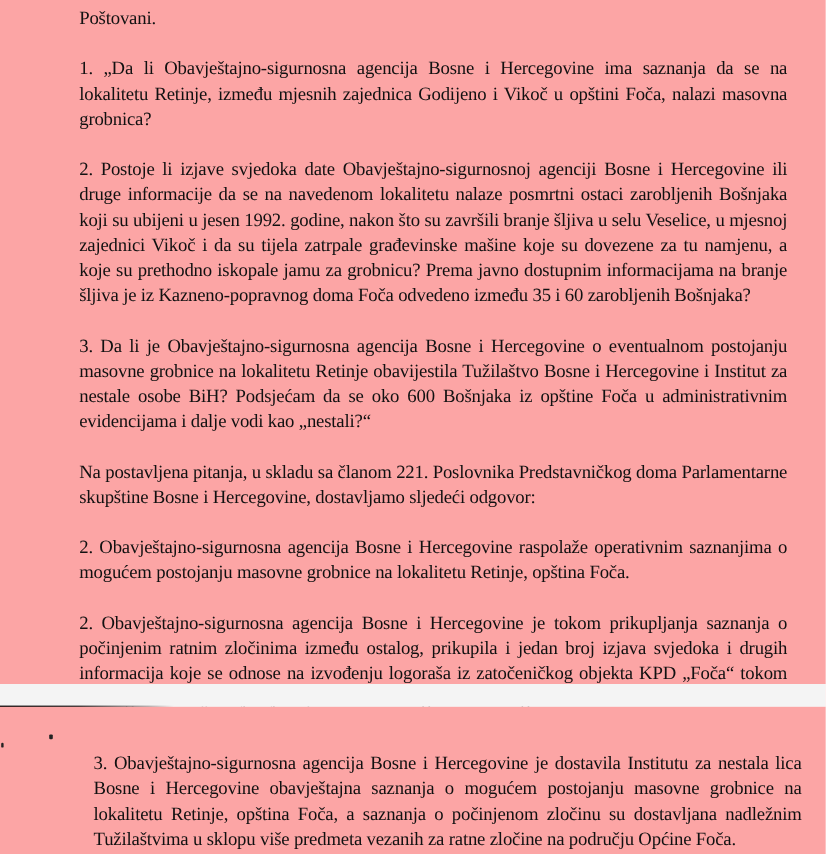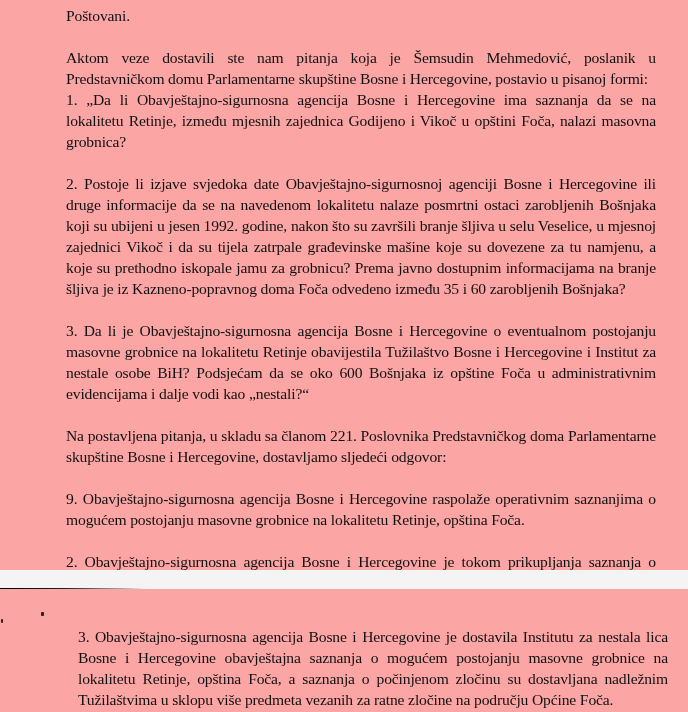--- a/index.html
+++ b/index.html
@@ -55,30 +55,29 @@
     border-radius: 1px;
   }
 </style>
 </head>
 <body>
 
 <div class="page" id="page1">
   <div class="text-block" style="left:66px; top:5px; width:590px;">
     <p class="para">Poštovani.</p>
     <div class="gap"></div>
-    <p class="para">Aktom veze dostavili ste nam pitanja koja je Šemsudin Mehmedović, poslanik u Predstavničkom domu Parlamentarne skupštine Bosne i Hercegovine, postavio u pisanoj formi:</p>
     <p class="para">1. „Da li Obavještajno-sigurnosna agencija Bosne i Hercegovine ima saznanja da se na lokalitetu Retinje, između mjesnih zajednica Godijeno i Vikoč u opštini Foča, nalazi masovna grobnica?</p>
     <div class="gap"></div>
     <p class="para">2. Postoje li izjave svjedoka date Obavještajno-sigurnosnoj agenciji Bosne i Hercegovine ili druge informacije da se na navedenom lokalitetu nalaze posmrtni ostaci zarobljenih Bošnjaka koji su ubijeni u jesen 1992. godine, nakon što su završili branje šljiva u selu Veselice, u mjesnoj zajednici Vikoč i da su tijela zatrpale građevinske mašine koje su dovezene za tu namjenu, a koje su prethodno iskopale jamu za grobnicu? Prema javno dostupnim informacijama na branje šljiva je iz Kazneno-popravnog doma Foča odvedeno između 35 i 60 zarobljenih Bošnjaka?</p>
     <div class="gap"></div>
     <p class="para">3. Da li  je Obavještajno-sigurnosna agencija Bosne i Hercegovine o eventualnom postojanju masovne grobnice na lokalitetu Retinje obavijestila Tužilaštvo Bosne i Hercegovine i Institut za nestale osobe BiH? Podsjećam da se oko 600 Bošnjaka iz opštine Foča u administrativnim evidencijama i dalje vodi kao „nestali?“</p>
     <div class="gap"></div>
     <p class="para">Na postavljena pitanja, u skladu sa članom 221. Poslovnika Predstavničkog doma Parlamentarne skupštine Bosne i Hercegovine, dostavljamo sljedeći odgovor:</p>
     <div class="gap"></div>
-    <p class="para">9. Obavještajno-sigurnosna agencija Bosne i Hercegovine raspolaže operativnim saznanjima o mogućem postojanju masovne grobnice na lokalitetu Retinje, opština Foča.</p>
+    <p class="para">2. Obavještajno-sigurnosna agencija Bosne i Hercegovine raspolaže operativnim saznanjima o mogućem postojanju masovne grobnice na lokalitetu Retinje, opština Foča.</p>
     <div class="gap"></div>
     <p class="para">2. Obavještajno-sigurnosna agencija Bosne i Hercegovine je tokom prikupljanja saznanja o počinjenim ratnim zločinima između ostalog, prikupila i jedan broj izjava svjedoka i drugih informacija koje se odnose na izvođenju logoraša iz zatočeničkog objekta KPD „Foča“ tokom 1992. godine na „branje šljiva“,  od kada im se gubi svaki trag.</p>
   </div>
 </div>
 
 <div class="page-gap"></div>
 <div class="scan-edge"></div>
 
 <div class="page" id="page2">
   <div class="speck" style="left:1px; top:30px; width:2px; height:4px;"></div>

